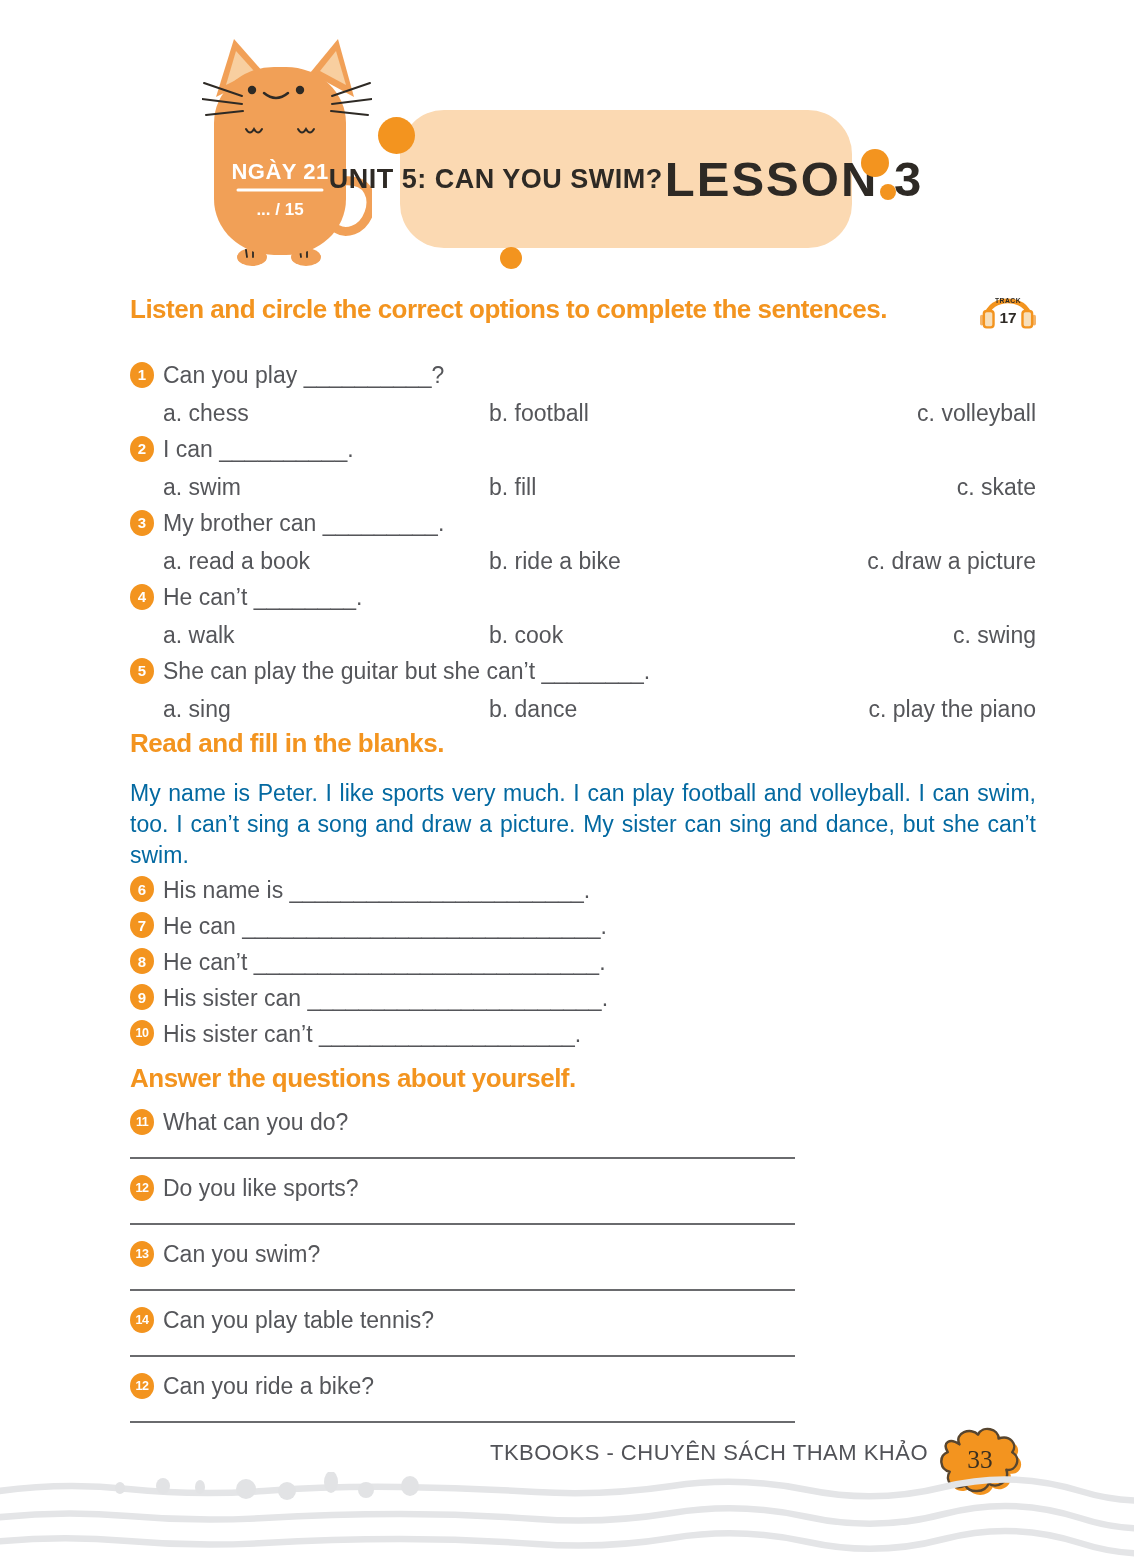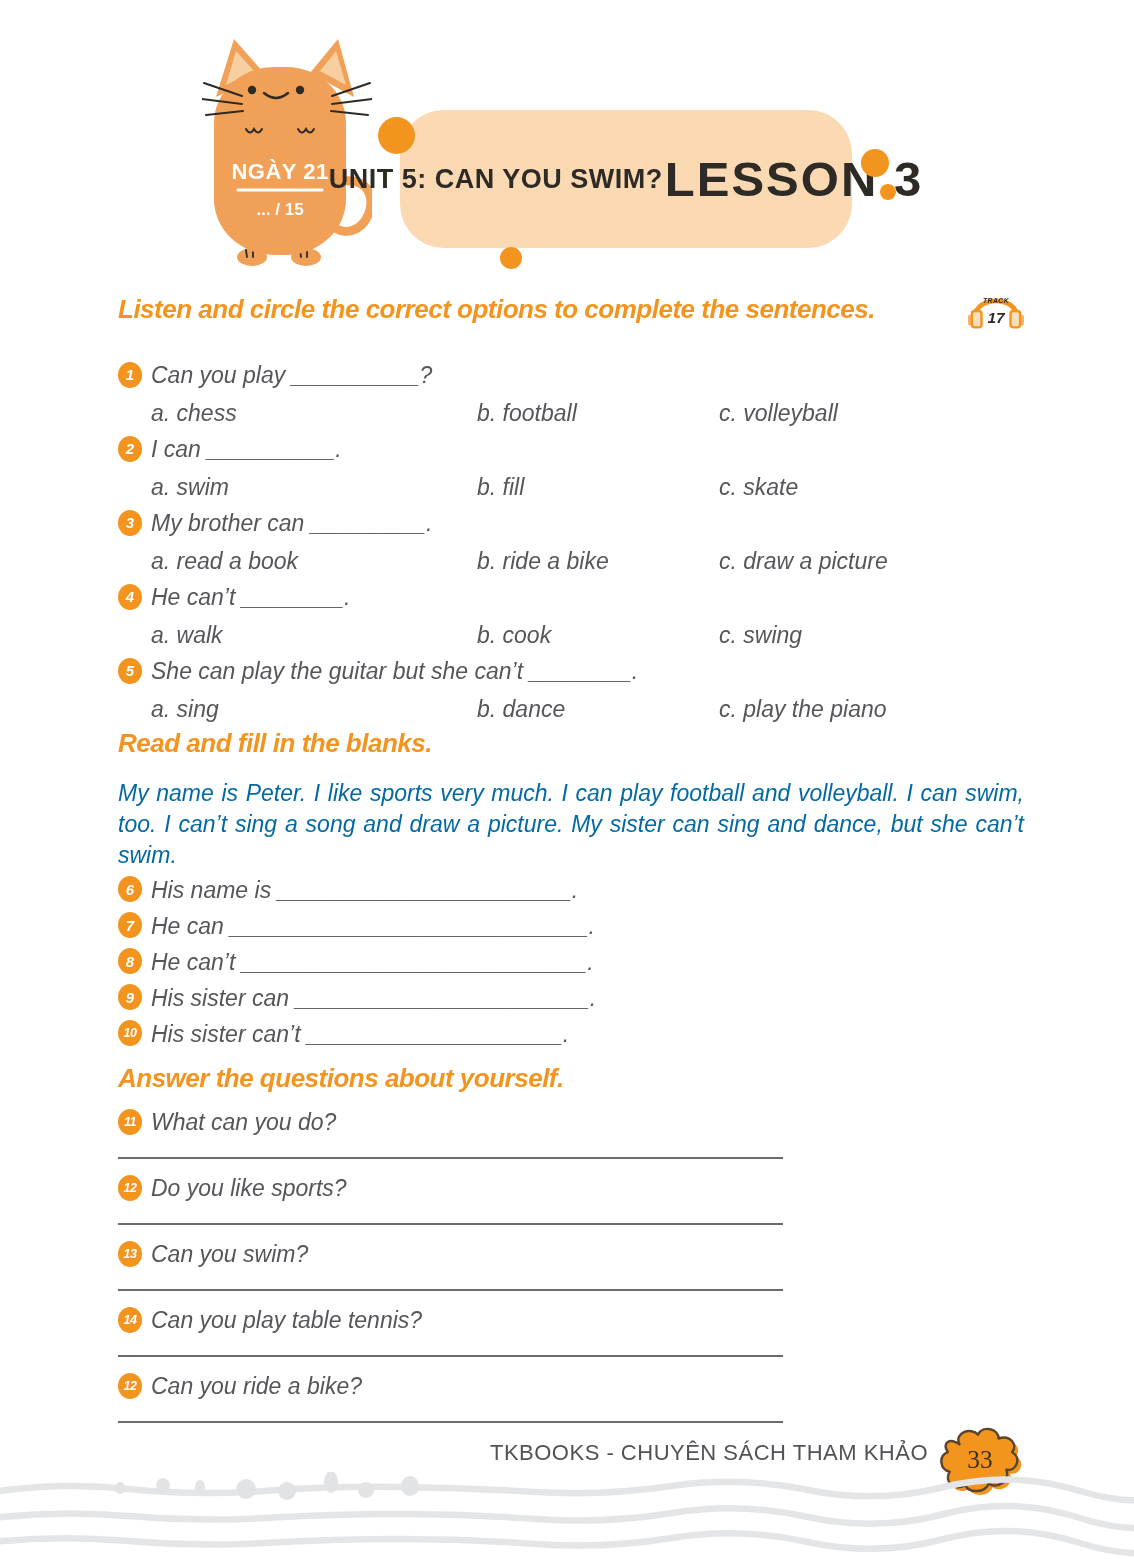--- a/index.html
+++ b/index.html
@@ -15,37 +15,37 @@
     display:flex;flex-direction:row;align-items:center;justify-content:center;gap:2px;
   }
   .unit-title{font-size:27px;font-weight:800;color:#2E2A25;letter-spacing:.5px;white-space:nowrap;}
   .lesson-title{font-size:49px;font-weight:800;color:#2E2A25;letter-spacing:2px;white-space:nowrap;}
   .dot{position:absolute;border-radius:50%;background:#F3941F;}
   .dot-a{left:378px;top:117px;width:37px;height:37px;}
   .dot-b{left:861px;top:149px;width:28px;height:28px;}
   .dot-c{left:880px;top:184px;width:16px;height:16px;}
   .dot-d{left:500px;top:247px;width:22px;height:22px;}
   
-  .main{position:absolute;left:118px;top:286px;width:906px;font-style:italic;}
+  .main{position:absolute;left:130px;top:286px;width:906px;}
   .sec-heading{
     color:#F3941F;font-size:26px;font-weight:800;letter-spacing:-.5px;line-height:38px;white-space:nowrap;
   }
   .h1row{display:flex;align-items:center;justify-content:space-between;}
   .q-row{display:flex;align-items:flex-start;margin-top:6px;line-height:30px;}
   .q-num{
     flex:none;width:24px;height:26px;margin:2px 9px 0 0;background:#F3941F;border-radius:50%;
     color:#fff;font-size:15px;font-weight:700;display:flex;align-items:center;justify-content:center;
   }
   .q-num.d2{font-size:12.5px;letter-spacing:-.5px;}
   .q-text{font-size:23px;color:#55565A;}
   .opt-row{display:flex;padding-left:33px;margin-top:8px;line-height:30px;}
   .opt{font-size:23px;color:#55565A;}
   .opt-a{width:326px;}
   .opt-b{width:242px;}
-  .opt-c{flex:1;}
+  .opt-c{flex:1;text-align:right;}
   .h2{}
   .passage{font-size:23px;color:#0369a1;line-height:31px;text-align:justify;margin-top:16px;}
   .fill-rows .q-row{margin-top:3px;line-height:33px;}
   .h3{margin-top:8px;}
   .qa .q-row{margin-top:14px;}
   .ans-line{width:665px;height:0;border-bottom:2px solid #6A6B6E;margin-top:20px;}
   
   .footer-label{
     position:absolute;top:1440px;left:0;width:928px;text-align:right;
     font-size:22px;color:#515257;letter-spacing:.5px;

